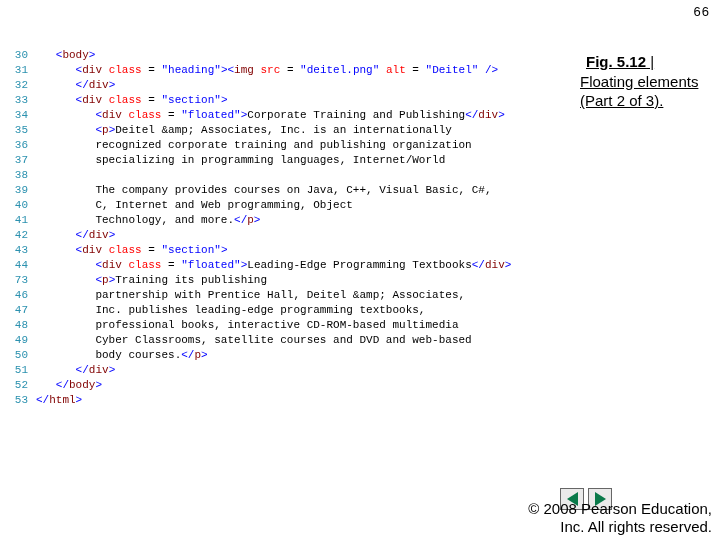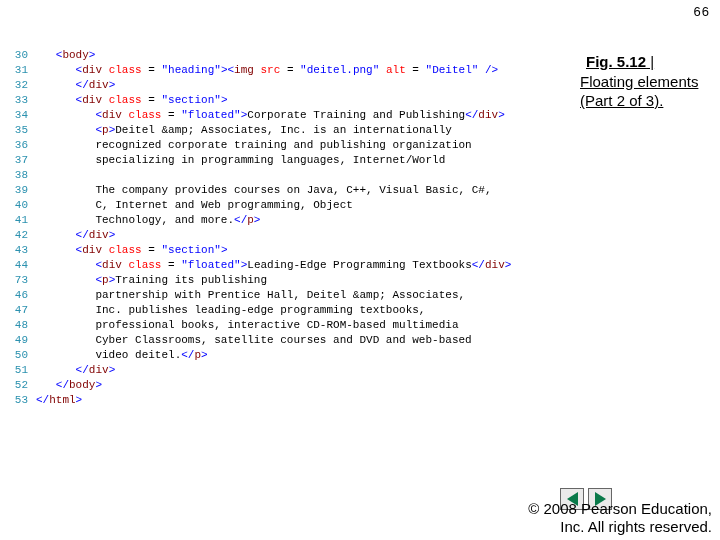--- a/index.html
+++ b/index.html
@@ -127,21 +127,21 @@
     <div class="code-line"><span class="ln">40</span><span class="code">         <span class="txt">C, Internet and Web programming, Object</span></span></div>
     <div class="code-line"><span class="ln">41</span><span class="code">         <span class="txt">Technology, and more.</span><span class="tag">&lt;/</span><span class="tagname">p</span><span class="tag">&gt;</span></span></div>
     <div class="code-line"><span class="ln">42</span><span class="code">      <span class="tag">&lt;/</span><span class="tagname">div</span><span class="tag">&gt;</span></span></div>
     <div class="code-line"><span class="ln">43</span><span class="code">      <span class="tag">&lt;</span><span class="tagname">div </span><span class="attr">class</span><span class="txt"> = </span><span class="val">"section"</span><span class="tag">&gt;</span></span></div>
     <div class="code-line"><span class="ln">44</span><span class="code">         <span class="tag">&lt;</span><span class="tagname">div </span><span class="attr">class</span><span class="txt"> = </span><span class="val">"floated"</span><span class="tag">&gt;</span><span class="txt">Leading-Edge Programming Textbooks</span><span class="tag">&lt;/</span><span class="tagname">div</span><span class="tag">&gt;</span></span></div>
     <div class="code-line"><span class="ln">73</span><span class="code">         <span class="tag">&lt;</span><span class="tagname">p</span><span class="tag">&gt;</span><span class="txt">Training its publishing</span></span></div>
     <div class="code-line"><span class="ln">46</span><span class="code">         <span class="txt">partnership with Prentice Hall, Deitel &amp;amp; Associates,</span></span></div>
     <div class="code-line"><span class="ln">47</span><span class="code">         <span class="txt">Inc. publishes leading-edge programming textbooks,</span></span></div>
     <div class="code-line"><span class="ln">48</span><span class="code">         <span class="txt">professional books, interactive CD-ROM-based multimedia</span></span></div>
     <div class="code-line"><span class="ln">49</span><span class="code">         <span class="txt">Cyber Classrooms, satellite courses and DVD and web-based</span></span></div>
-    <div class="code-line"><span class="ln">50</span><span class="code">         <span class="txt">video deitel.</span><span class="tag">&lt;/</span><span class="tagname">p</span><span class="tag">&gt;</span></span></div>
+    <div class="code-line"><span class="ln">50</span><span class="code">         <span class="txt">body courses.</span><span class="tag">&lt;/</span><span class="tagname">p</span><span class="tag">&gt;</span></span></div>
     <div class="code-line"><span class="ln">51</span><span class="code">      <span class="tag">&lt;/</span><span class="tagname">div</span><span class="tag">&gt;</span></span></div>
     <div class="code-line"><span class="ln">52</span><span class="code">   <span class="tag">&lt;/</span><span class="tagname">body</span><span class="tag">&gt;</span></span></div>
     <div class="code-line"><span class="ln">53</span><span class="code"><span class="tag">&lt;/</span><span class="tagname">html</span><span class="tag">&gt;</span></span></div>
   </div>
 
 <div class="nav-btns">
   <div class="nav-btn">
     <div class="tri-left"></div>
   </div>
   <div class="nav-btn">

